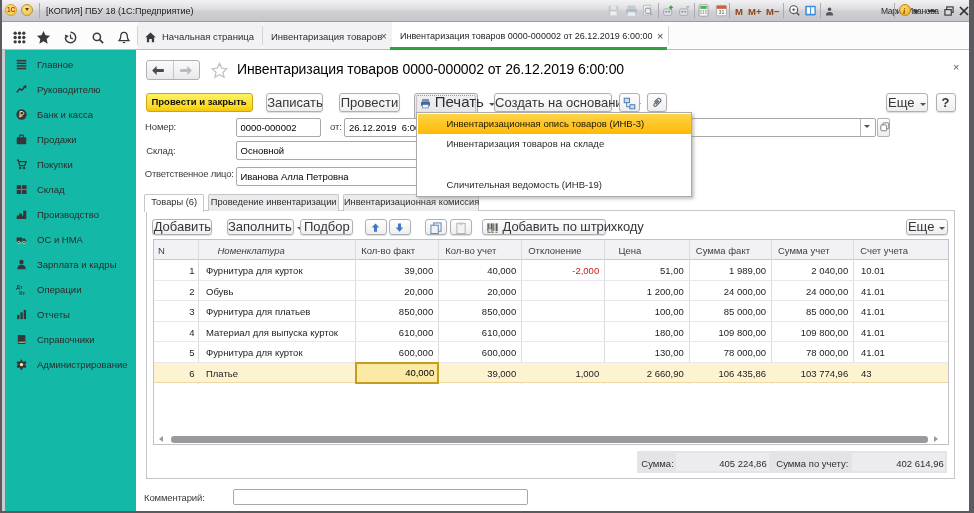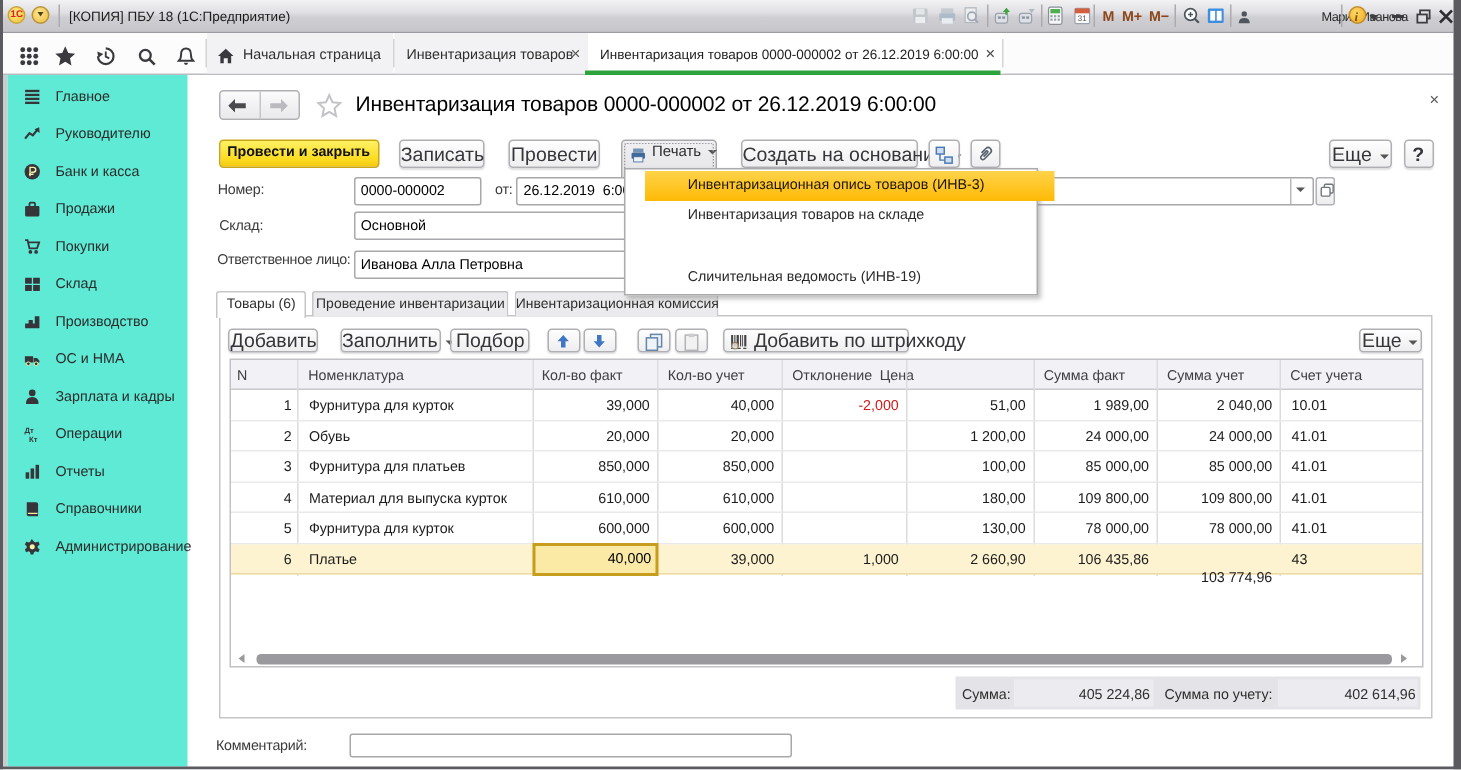--- a/index.html
+++ b/index.html
@@ -15,21 +15,21 @@
 .tbtxt { font-size:9px; color:#1c1c1c; top:6px; white-space:nowrap; }
 .tsep { width:1px; background:#abABaf; top:3px; height:15px; position:absolute; }
 .ticon { top:4px; width:13px; height:13px; }
 .mtxt { font-size:9.5px; font-weight:bold; color:#8c4618; top:6px; }
 #tabbar { left:2px; top:22px; width:967px; height:28px; background:#fcfcfc; border-bottom:1px solid #bcbcc0; }
 .tab { top:0; height:27px; }
 .tabtxt { top:9px; font-size:9.5px; color:#2e2e2e; white-space:nowrap; }
 .tabsep { width:1px; background:#d4d4d6; top:4px; height:19px; }
 #greenbar { left:390px; top:47px; width:277px; height:3px; background:#2ea23c; }
 #sgray { left:2px; top:50px; width:3px; height:461px; background:#cbcbcd; }
-#sidebar { left:5px; top:50px; width:120px; height:461px; background:#5eead4;text-align:center; }
+#sidebar { left:5px; top:50px; width:131px; height:461px; background:#14b8a6;text-align:center; }
 .sideitem { position:absolute; left:0; width:131px; height:25px; }
 .sideitem svg { position:absolute; left:11px; top:7px; width:11px; height:11px; }
 .sideitem .st { position:absolute; left:32px; top:7px; font-size:9.5px; color:#2b2b2b; white-space:nowrap; }
 .lbl { font-size:9.5px; color:#3c3c3c; white-space:nowrap; letter-spacing:-0.15px; }
 .inp { background:#fff; border:1px solid #a8a8ac; border-radius:2px; font-size:9.5px; color:#000; padding:3px 0 0 4px; height:19px; white-space:nowrap; }
 .btn { z-index:2; background:linear-gradient(180deg,#fefefe,#eeeef0); border:1px solid #b0b0b4; border-radius:3px;
   font-size:13px; color:#36363a; text-align:center; height:19px; line-height:17px; white-space:nowrap;
   box-shadow:0 1px 1px rgba(160,160,160,.35); }
 .sbtn { background:linear-gradient(180deg,#fefefe,#eeeef0); border:1px solid #b2b2b6; border-radius:2px; }
 .caret { display:inline-block; width:0; height:0; border-left:3px solid transparent; border-right:3px solid transparent; border-top:3.5px solid #555; vertical-align:1.5px; margin-left:5px; }
@@ -39,21 +39,21 @@
 #tbl { left:152.5px; top:238.5px; width:796px; height:206px; border:1px solid #c2c2c6; background:#fff; z-index:2; }
 .th { top:0; height:20.5px; background:#f2f2f6; border-bottom:1px solid #c9c9cd; }
 .hc { position:absolute; top:5px; font-size:9.5px; color:#404044; white-space:nowrap; }
 .vline { top:0; width:1px; background:#dcdcde; height:144px; }
 .row { left:0; width:794px; height:20.5px; border-bottom:1px solid #e9e9eb; font-size:9.5px; color:#1c1c1c; }
 .cell { position:absolute; top:5px; white-space:nowrap; }
 .num { text-align:right; }
 .red { color:#d01a1a; }
 #menu { left:416px; top:111.5px; width:276px; height:85px; background:#fff; border:1px solid #ababaf;
   box-shadow:2px 2px 3px rgba(120,120,120,.45); z-index:10; }
-.mi { position:absolute; left:1px; width:273px; height:20px; font-size:9.5px; color:#2a2a2a; line-height:20px; padding-left:28.5px; white-space:nowrap;margin-left:12px; }
+.mi { position:absolute; left:1px; width:273px; height:20px; font-size:9.5px; color:#2a2a2a; line-height:20px; padding-left:28.5px; white-space:nowrap; }
 #mi1 { background:linear-gradient(180deg,#ffd34a,#feba05); color:#1d1500; }
 </style>
 </head>
 <body>
 
 <div class="abs" id="title">
   <div class="abs" style="left:3px;top:3.5px;width:12px;height:12px;border-radius:50%;background:radial-gradient(circle at 40% 35%,#ffe98a,#f2c02c);border:1px solid #caa53a;"></div>
   <div class="abs" style="left:5px;top:6px;font-size:6.5px;font-weight:bold;color:#e02020;">1C</div>
   <div class="abs" style="left:19px;top:3.5px;width:12px;height:12px;border-radius:50%;background:radial-gradient(circle at 40% 35%,#fbe48e,#eebd45);border:1px solid #b89434;"></div>
   <div class="abs" style="left:22.5px;top:8px;width:0;height:0;border-left:2.8px solid transparent;border-right:2.8px solid transparent;border-top:3.6px solid #504017;"></div>
@@ -306,21 +306,21 @@
   </svg>
 <svg class="abs" style="left:211px;top:61.5px;width:17px;height:17px;" viewBox="0 0 18 18">
     <path d="M9 1.5 L11.3 6.5 L16.7 7.1 L12.7 10.8 L13.8 16.2 L9 13.4 L4.2 16.2 L5.3 10.8 L1.3 7.1 L6.7 6.5 Z" fill="none" stroke="#c3c3c7" stroke-width="1.4"></path>
   </svg>
 <div class="abs" style="left:237px;top:60.5px;font-size:14px;color:#000;white-space:nowrap;letter-spacing:-0.1px;">Инвентаризация товаров 0000-000002 от 26.12.2019 6:00:00</div>
 <div class="abs" style="left:953px;top:60.5px;font-size:11px;color:#58585c;">×</div>
 
 <div class="abs" style="left:145.6px;top:93px;width:107px;height:18.5px;background:linear-gradient(180deg,#fdf163,#fcda1e 75%,#f3c713);border:1px solid #caa616;border-radius:3px;font-size:9.5px;font-weight:bold;color:#111;text-align:center;line-height:16.5px;white-space:nowrap;">Провести и закрыть</div>
 <div class="abs btn" style="left:266.2px;top:93px;width:57.2px;">Записать</div>
 <div class="abs btn" style="left:339px;top:93px;width:61px;text-align:center;">Провести</div>
-<div class="abs" style="left:413.7px;top:93px;width:64px;height:31px;background:linear-gradient(180deg,#f0f0f2,#e2e2e6);border:1px solid #a8a8ac;border-radius:3px;font-size:10px;color:#2e2e32;line-height:16.5px;white-space:nowrap;">
+<div class="abs" style="left:413.7px;top:93px;width:64px;height:31px;background:linear-gradient(180deg,#f0f0f2,#e2e2e6);border:1px solid #a8a8ac;border-radius:3px;font-size:15px;color:#2e2e32;line-height:16.5px;white-space:nowrap;">
   <svg style="position:absolute;left:5px;top:3.5px;width:11px;height:11px;" viewBox="0 0 16 16">
       <rect x="3" y="1.5" width="10" height="4" fill="#7492b2"></rect>
       <rect x="1.5" y="5.5" width="13" height="6" rx="1" fill="#41699c"></rect>
       <rect x="3.5" y="9.5" width="9" height="5" fill="#eef2f6" stroke="#41699c" stroke-width=".8"></rect>
     </svg>
   <span style="margin-left:20px;">Печать</span><span class="caret"></span><span style="position:absolute;left:1px;top:1px;right:1px;bottom:1px;border:1px dotted #9a9aa0;border-radius:2px;"></span></div>
 <div class="abs btn" style="left:494px;top:93px;width:118px;">Создать на основании<span class="caret"></span></div>
 <div class="abs btn" style="left:618.6px;top:93px;width:21.2px;">
     <svg style="position:absolute;left:3px;top:3px;width:13px;height:13px;" viewBox="0 0 16 16">
       <rect x="1.5" y="1.5" width="6.5" height="5.5" fill="#cfdeef" stroke="#4a7ab5" stroke-width="1.2"></rect>
@@ -395,25 +395,25 @@
         <rect x="9.2" y="0" width="0.7" height="9"></rect>
         <rect x="10.8" y="0" width="1.7" height="9"></rect>
       </g>
       <path d="M0.5 10.5 L3.5 10.5 M5.5 10.5 L8 10.5 M10 10.5 L12.5 10.5" stroke="#444"></path>
       <circle cx="3.5" cy="8.5" r="2.6" fill="rgba(230,225,215,0.7)" stroke="#8a7a5a" stroke-width="0.9"></circle>
     </svg><span style="margin-left:20px;">Добавить по штрихкоду</span></div>
 <div class="abs btn" style="left:905.6px;top:219px;width:42.2px;height:16px;line-height:14px;">Еще<span class="caret"></span></div>
 <div class="abs" id="tbl">
   <div class="abs th" style="left:0;width:794px;"></div>
   <div class="hc" style="left:4.5px;">N</div>
-  <div class="hc" style="left:52px;">Номенклатура</div>
+  <div class="hc" style="left:64px;font-style:italic;">Номенклатура</div>
   <div class="hc" style="left:207.7px;">Кол-во факт</div>
   <div class="hc" style="left:291.7px;">Кол-во учет</div>
   <div class="hc" style="left:374.7px;">Отклонение</div>
-  <div class="hc" style="left:433px;text-align:right;">Цена</div>
+  <div class="hc" style="left:465px;text-align:right;">Цена</div>
   <div class="hc" style="left:542.3px;">Сумма факт</div>
   <div class="hc" style="left:624.5px;">Сумма учет</div>
   <div class="hc" style="left:706.7px;">Счет учета</div>
   <div class="abs vline" style="left:44.3px;"></div>
   <div class="abs vline" style="left:201.7px;"></div>
   <div class="abs vline" style="left:284.7px;"></div>
   <div class="abs vline" style="left:367.7px;"></div>
   <div class="abs vline" style="left:450.7px;"></div>
   <div class="abs vline" style="left:535.3px;"></div>
   <div class="abs vline" style="left:617.5px;"></div>
@@ -469,21 +469,21 @@
       <span class="cell num" style="left:619px;width:75.7px;">78 000,00</span>
     <span class="cell" style="left:707.5px;">41.01</span>
     </div>
   <div class="abs row" style="top:123px;background:#fdf3d0;border-bottom:1px solid #ecd9a4;">
     <span class="cell num" style="left:8px;width:33px;">6</span>
       <span class="cell" style="left:52.5px;">Платье</span>
     <span class="cell num" style="left:288px;width:74.7px;">39,000</span>
     <span class="cell num" style="left:371px;width:74.7px;">1,000</span>
       <span class="cell num" style="left:454px;width:76.3px;">2 660,90</span>
     <span class="cell num" style="left:537px;width:75.5px;">106 435,86</span>
-      <span class="cell num" style="left:619px;width:75.7px;margin-top:12px;">103 774,96</span>
+      <span class="cell num" style="left:619px;width:75.7px;">103 774,96</span>
     <span class="cell" style="left:707.5px;">43</span>
     </div>
   <div class="abs" style="left:201.7px;top:122.5px;width:84px;height:21.5px;background:#fbe9a6;border:2px solid #c79d1f;">
     <span style="position:absolute;top:3px;left:2px;width:75px;text-align:right;font-size:9.5px;">40,000</span>
     </div>
   <div class="abs" style="left:5px;top:196.5px;width:0;height:0;border-top:3px solid transparent;border-bottom:3px solid transparent;border-right:4px solid #9a9a9e;"></div>
   <div class="abs" style="left:17px;top:196.5px;width:757px;height:6.5px;background:#9a9a9e;border-radius:3px;"></div>
   <div class="abs" style="left:780px;top:196.5px;width:0;height:0;border-top:3px solid transparent;border-bottom:3px solid transparent;border-left:4px solid #9a9a9e;"></div>
 </div>
 

